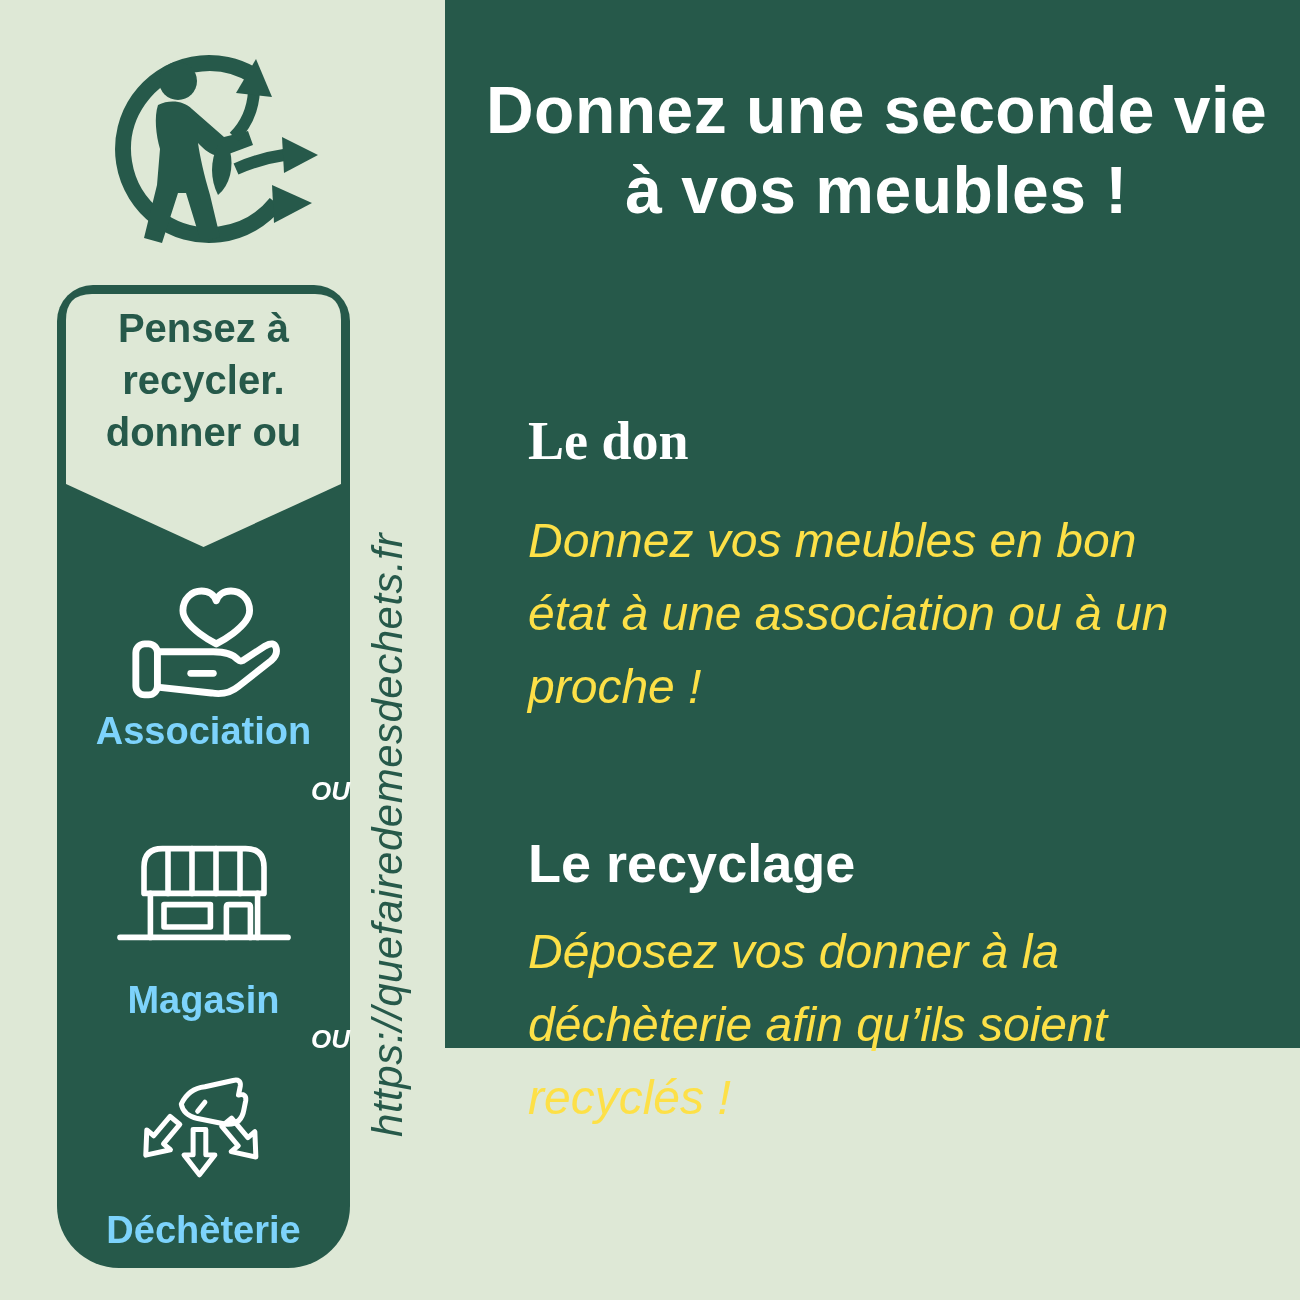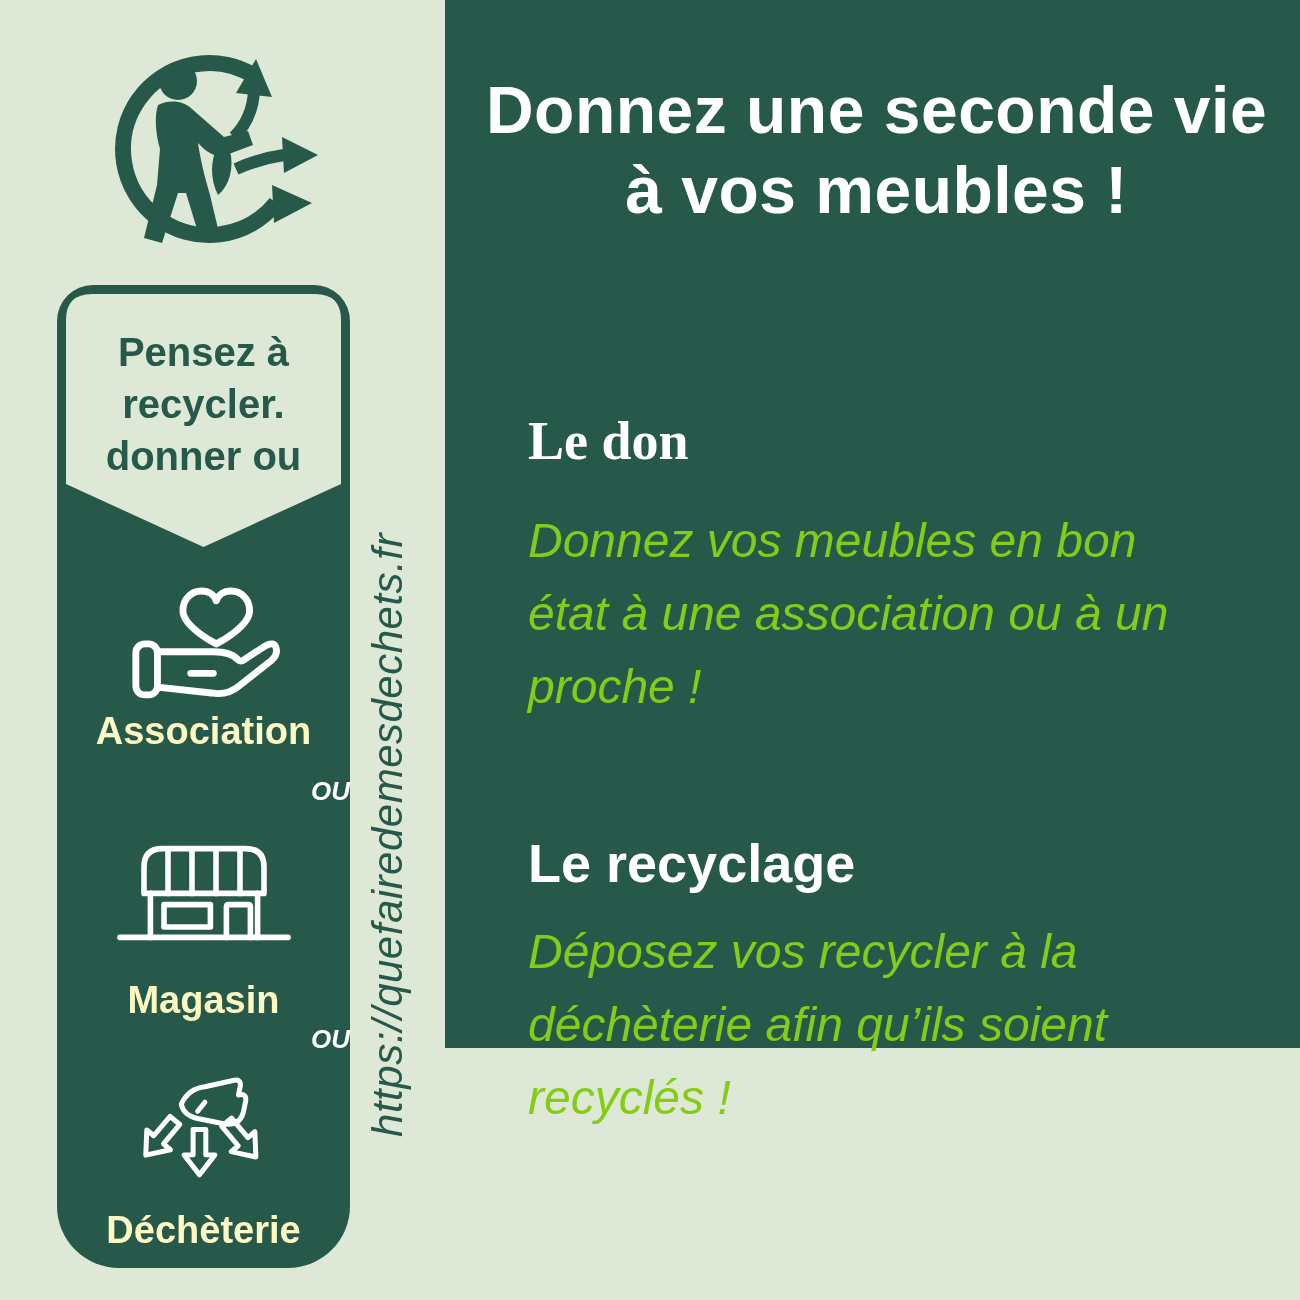--- a/index.html
+++ b/index.html
@@ -6,32 +6,32 @@
   .canvas{
     position:relative;width:1300px;height:1300px;overflow:hidden;
     background:#dee8d6;
     font-family:"Liberation Sans", sans-serif;
   }
   
   .right-panel{position:absolute;left:437px;top:0;width:863px;height:1048px;background:#26594a;margin-left:8px;}
   .main-title{position:absolute;top:70px;left:0;width:100%;text-align:center;
     color:#ffffff;font-weight:bold;font-size:66px;line-height:80px;letter-spacing:0.5px;}
   .section-heading{position:absolute;left:83px;color:#ffffff;font-weight:bold;font-size:54px;line-height:58px;}
-  .section-body{position:absolute;left:83px;color:#84cc16;font-style:italic;font-size:48px;line-height:73px;}
+  .section-body{position:absolute;left:83px;color:#fde047;font-style:italic;font-size:48px;line-height:73px;}
   .sh-1{top:412px;font-family:Liberation Serif, serif;} .sb-1{top:504px;}
   .sh-2{top:834px;} .sb-2{top:915px;}
   
   .triman{position:absolute;left:90px;top:45px;width:230px;height:205px;}
   .banner{position:absolute;left:57px;top:285px;width:293px;height:983px;
     background:#26594a;border-radius:36px 36px 62px 62px;}
   .banner-top{position:absolute;left:9px;top:9px;width:275px;height:253px;display:block;}
-  .banner-title{position:absolute;top:41px;left:0;width:100%;text-align:center;
+  .banner-title{position:absolute;top:17px;left:0;width:100%;text-align:center;
     color:#26594a;font-weight:bold;font-size:40px;line-height:52px;}
   .banner-item-label{position:absolute;left:0;width:100%;text-align:center;
-    color:#fef9c3;font-weight:bold;font-size:38px;line-height:40px;}
+    color:#7dd3fc;font-weight:bold;font-size:38px;line-height:40px;}
   .ou{position:absolute;left:0;width:100%;text-align:right;
     color:#ffffff;font-style:italic;font-weight:bold;font-size:26px;line-height:28px;}
   .icon-abs{position:absolute;left:50%;transform:translateX(-50%);}
   .heart-hand{top:296px;width:152px;height:120px;}
   .lbl-association{top:426px;}
   .ou-1{top:492px;}
   .store{top:546px;width:205px;height:112px;}
   .lbl-magasin{top:675px;margin-top:20px;}
   .ou-2{top:740px;}
   .sorting{top:790px;width:122px;height:118px;}
@@ -121,19 +121,19 @@
 
     <div class="section-heading sh-1">Le don</div>
     <div class="section-body sb-1">
       <div>Donnez vos meubles en bon</div>
       <div>état à une association ou à un</div>
       <div>proche !</div>
     </div>
 
     <div class="section-heading sh-2">Le recyclage</div>
     <div class="section-body sb-2">
-      <div>Déposez vos recycler à la</div>
+      <div>Déposez vos donner à la</div>
       <div>déchèterie afin qu’ils soient</div>
       <div>recyclés !</div>
     </div>
   </div>
 
 </div>
 
 </body></html>

